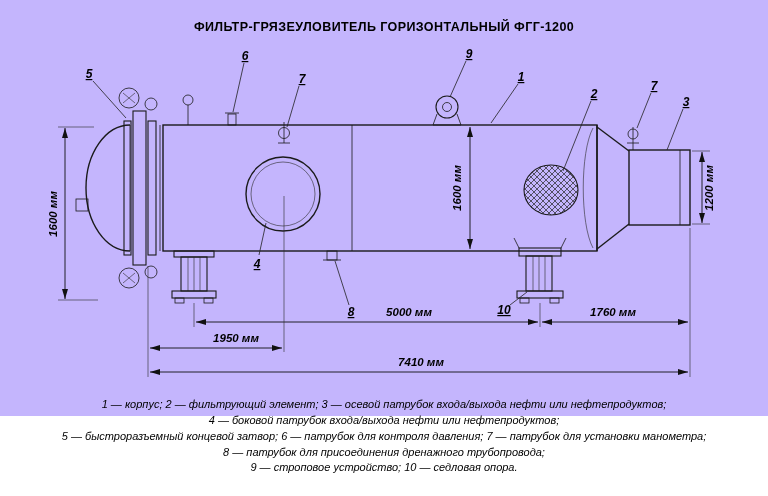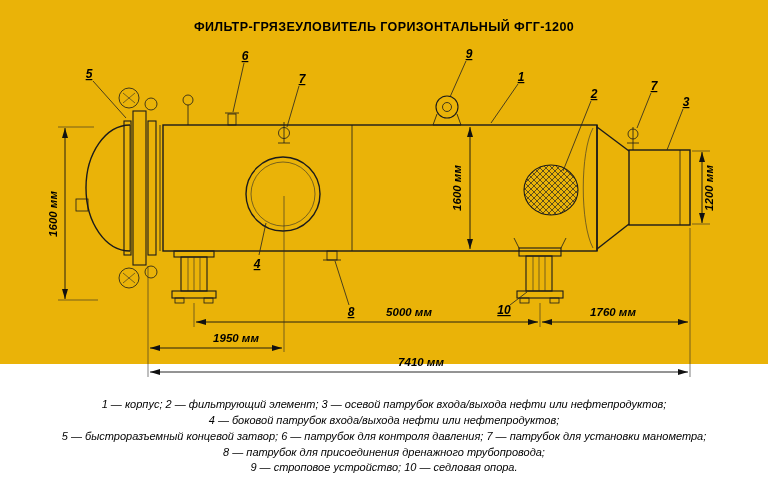--- a/index.html
+++ b/index.html
@@ -1,17 +1,17 @@
 <!DOCTYPE html>
 <html><head>
 <meta charset="utf-8">
 <style>
   html,body{margin:0;padding:0;background:#ffffff;}
   body{width:768px;height:496px;overflow:hidden;font-family:"Liberation Sans",sans-serif;}
-  .canvas{position:relative;width:768px;height:364px;background:#eab308;}
+  .canvas{position:relative;width:768px;height:416px;background:#c4b5fd;}
   svg{display:block;}
   
   .outline{fill:none;stroke:#1b1b1b;stroke-width:1.4;}
   .med{fill:none;stroke:#1b1b1b;stroke-width:1.1;}
   .thin{fill:none;stroke:#1b1b1b;stroke-width:0.8;}
   .xthin{fill:none;stroke:#2a2a2a;stroke-width:0.6;}
   .dimline{fill:none;stroke:#111;stroke-width:0.9;marker-start:url(#arr);marker-end:url(#arr);}
   .leader{fill:none;stroke:#222;stroke-width:0.8;}
   
   text{fill:#000;}

